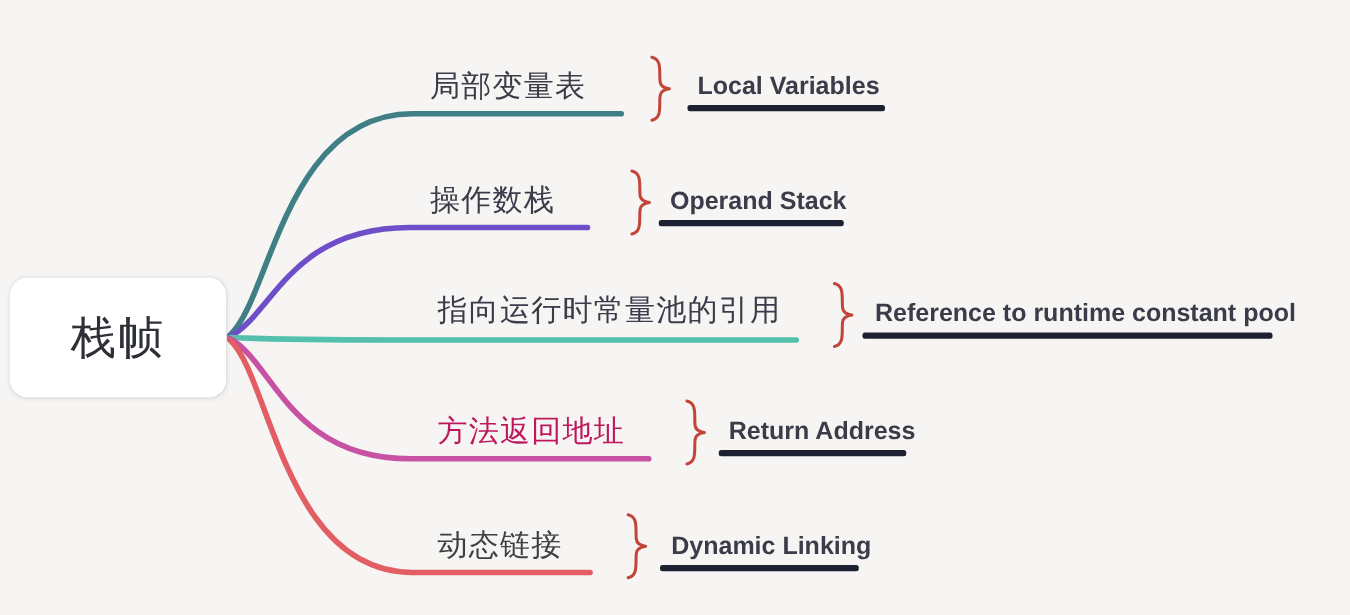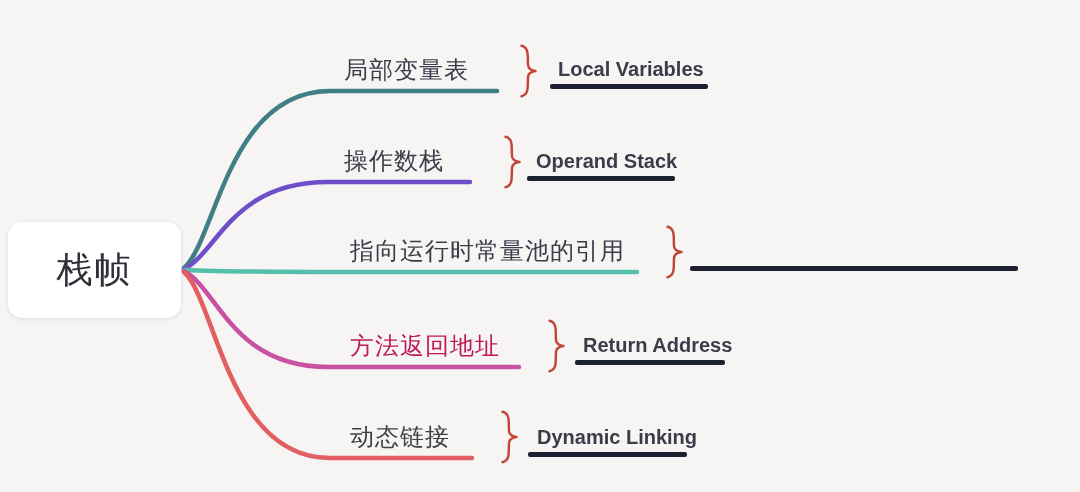--- a/index.html
+++ b/index.html
@@ -99,24 +99,25 @@
   <div class="en-label" style="left: 558px; top: 57px; color: rgb(58, 61, 73);">Local Variables</div>
   <div class="en-underline" style="left: 550px; top: 84px; width: 158px; background: rgb(29, 32, 48);"></div>
 
   <div class="zh-label" style="left: 344px; top: 147px; color: rgb(58, 61, 73);">操作数栈</div>
   <svg class="brace" style="left:500px; top:134px;" viewBox="0 0 24 60">
     <path d="M 4 3 C 13 5 10 16 11 24 C 11.5 28 15 29.5 19 30 C 15 30.5 11.5 32 11 36 C 10 44 13 55 4 57" stroke="#c2453a"></path>
   </svg>
   <div class="en-label" style="left: 536px; top: 149px; color: rgb(58, 61, 73);">Operand Stack</div>
   <div class="en-underline" style="left: 527px; top: 176px; width: 148px; background: rgb(29, 32, 48);"></div>
 
-  <div class="zh-label" style="left: 350px; top: 237px; color: rgb(58, 61, 73);">指向运行时常量池的引用</div>
+  <div class="zh-label" style="left: 350px; top: 237px; color: rgb(58, 61, 73); font-family: Liberation Mono, monospace;">指向运行时常量池的引用</div>
   <svg class="brace" style="left:662px; top:224px;" viewBox="0 0 24 60">
     <path d="M 4 3 C 13 5 10 16 11 24 C 11.5 28 15 29.5 19 30 C 15 30.5 11.5 32 11 36 C 10 44 13 55 4 57" stroke="#c2453a"></path>
   </svg>
+  <div class="en-label" style="left: 700px; top: 239px; color: rgb(58, 61, 73);">Reference to runtime constant pool</div>
   <div class="en-underline" style="left: 690px; top: 266px; width: 328px; background: rgb(29, 32, 48);"></div>
 
   <div class="zh-label" style="left: 350px; top: 332px; color: #be185d;">方法返回地址</div>
   <svg class="brace" style="left:544px; top:318px;" viewBox="0 0 24 60">
     <path d="M 4 3 C 13 5 10 16 11 24 C 11.5 28 15 29.5 19 30 C 15 30.5 11.5 32 11 36 C 10 44 13 55 4 57" stroke="#c2453a"></path>
   </svg>
   <div class="en-label" style="left: 583px; top: 333px; color: rgb(58, 61, 73);">Return Address</div>
   <div class="en-underline" style="left: 575px; top: 360px; width: 150px; background: rgb(29, 32, 48);"></div>
 
   <div class="zh-label" style="left: 350px; top: 423px; color: #404040;">动态链接</div>

